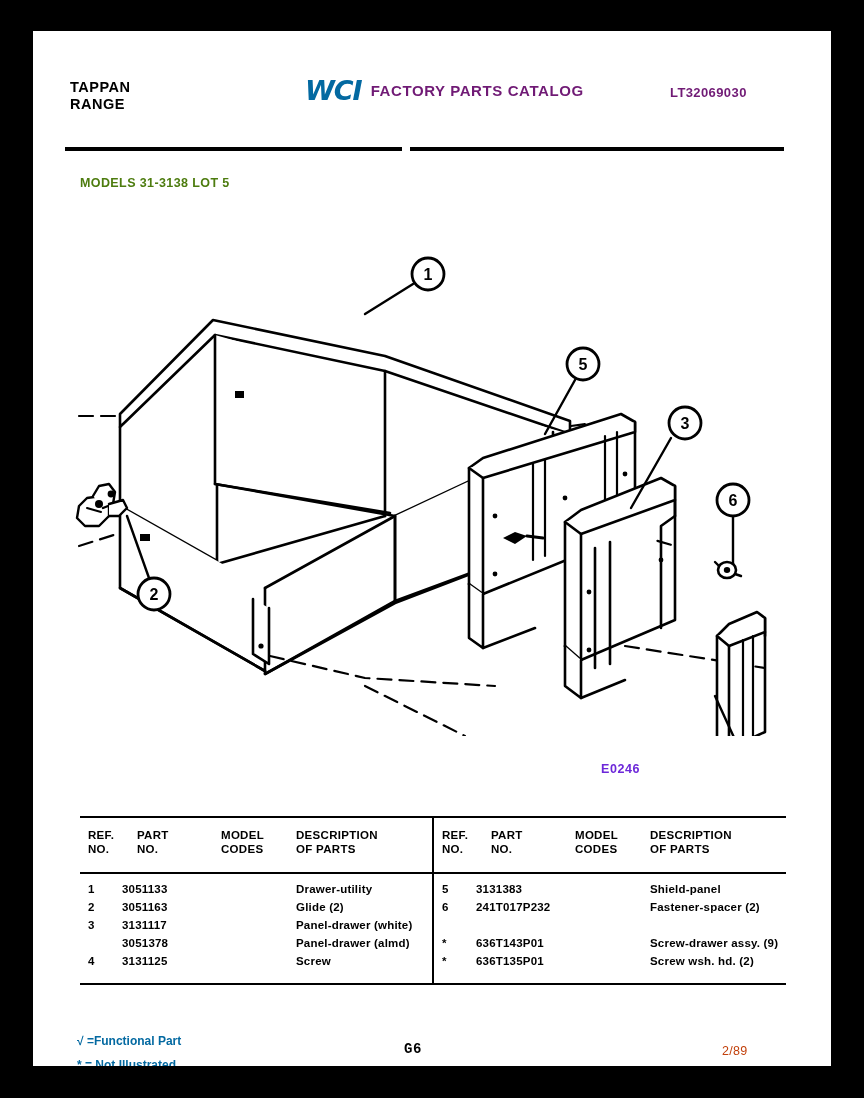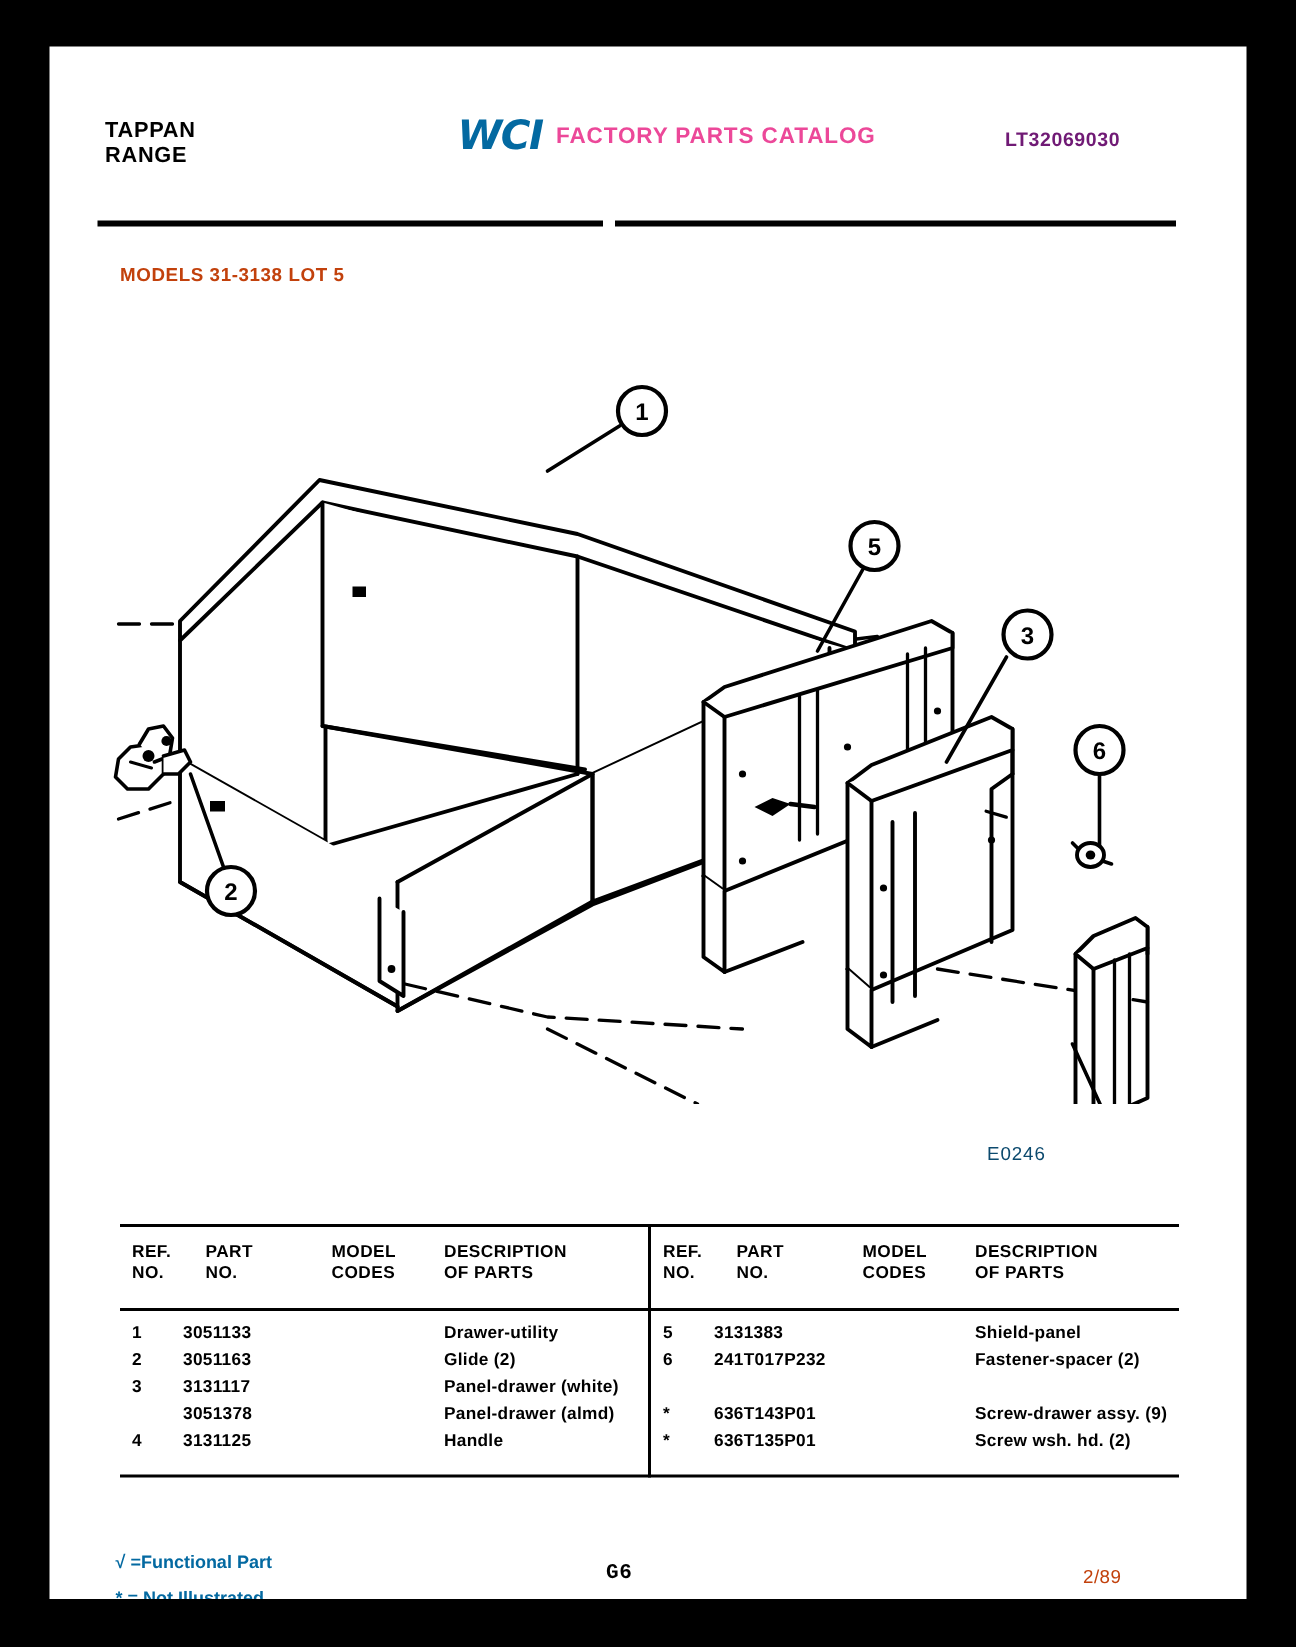--- a/index.html
+++ b/index.html
@@ -57,21 +57,21 @@
     font-size: 27px;
     letter-spacing: -1px;
     line-height: 27px;
     color: #0369a1;
     font-family: "DejaVu Sans", sans-serif;
   }
   .wci-title {
     font-weight: bold;
     font-size: 15px;
     letter-spacing: 0.6px;
-    color: #ec4899;
+    color: #701a75;
     white-space: nowrap;
   }
   .catalog-no {
     position: absolute;
     left: 637px;
     top: 54px;
     font-weight: bold;
     font-size: 13px;
     letter-spacing: 0.4px;
     color: #701a75;
@@ -93,41 +93,41 @@
   .rule-wrap .seg.a { left: 0;    width: 337px; }
   .rule-wrap .seg.b { left: 345px; width: 374px; }
 
   .models {
     position: absolute;
     left: 47px;
     top: 145px;
     font-weight: bold;
     font-size: 12.5px;
     letter-spacing: 0.4px;
-    color: #c2410c;
+    color: #4d7c0f;
   }
 
   
   .diagram {
     position: absolute;
     left: 32px;
     top: 185px;
     width: 730px;
     height: 520px;
   }
   .diagram svg { display: block; }
 
   .diagram-id {
     position: absolute;
-    left: 625px;
+    left: 568px;
     top: 731px;
-    font-weight: normal;
+    font-weight: bold;
     font-size: 12.5px;
     letter-spacing: 0.6px;
-    color: #0c4a6e;
+    color: #6d28d9;
   }
 
   
   .table-area {
     position: absolute;
     left: 47px;
     top: 785px;
     width: 706px;
     height: 180px;
   }
@@ -459,21 +459,21 @@
           <div class="prow">
             <span class="p-ref"></span>
             <span class="p-part">3051378</span>
             <span class="p-model"></span>
             <span class="p-desc">Panel-drawer (almd)</span>
           </div>
           <div class="prow">
             <span class="p-ref">4</span>
             <span class="p-part">3131125</span>
             <span class="p-model"></span>
-            <span class="p-desc">Handle</span>
+            <span class="p-desc">Screw</span>
           </div>
         </div>
       </div>
 
       <div class="col-group right">
         <div class="hdr-row">
           <div class="hdr-cell c-ref">REF.
 NO.</div>
           <div class="hdr-cell c-part">PART
 NO.</div>

